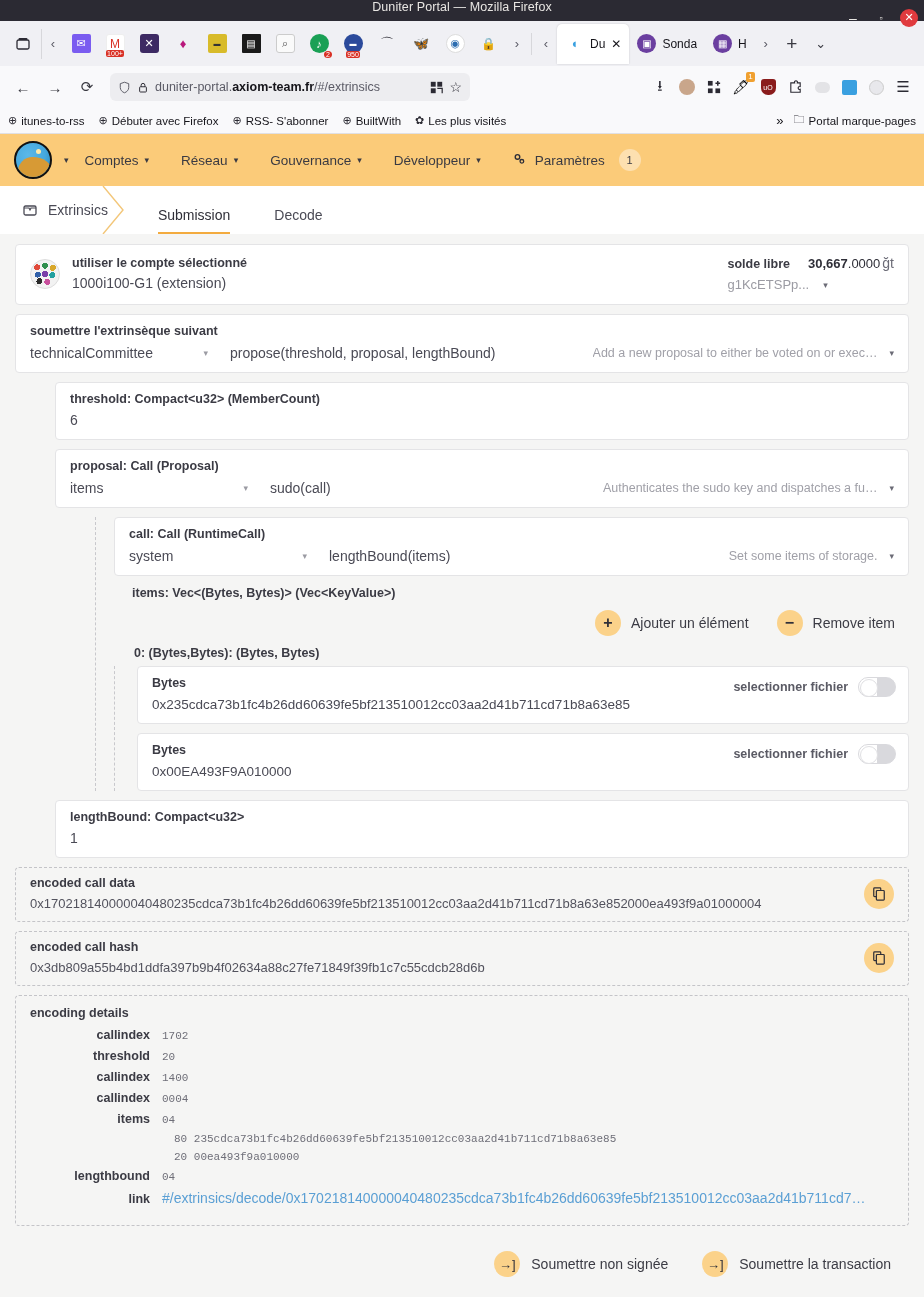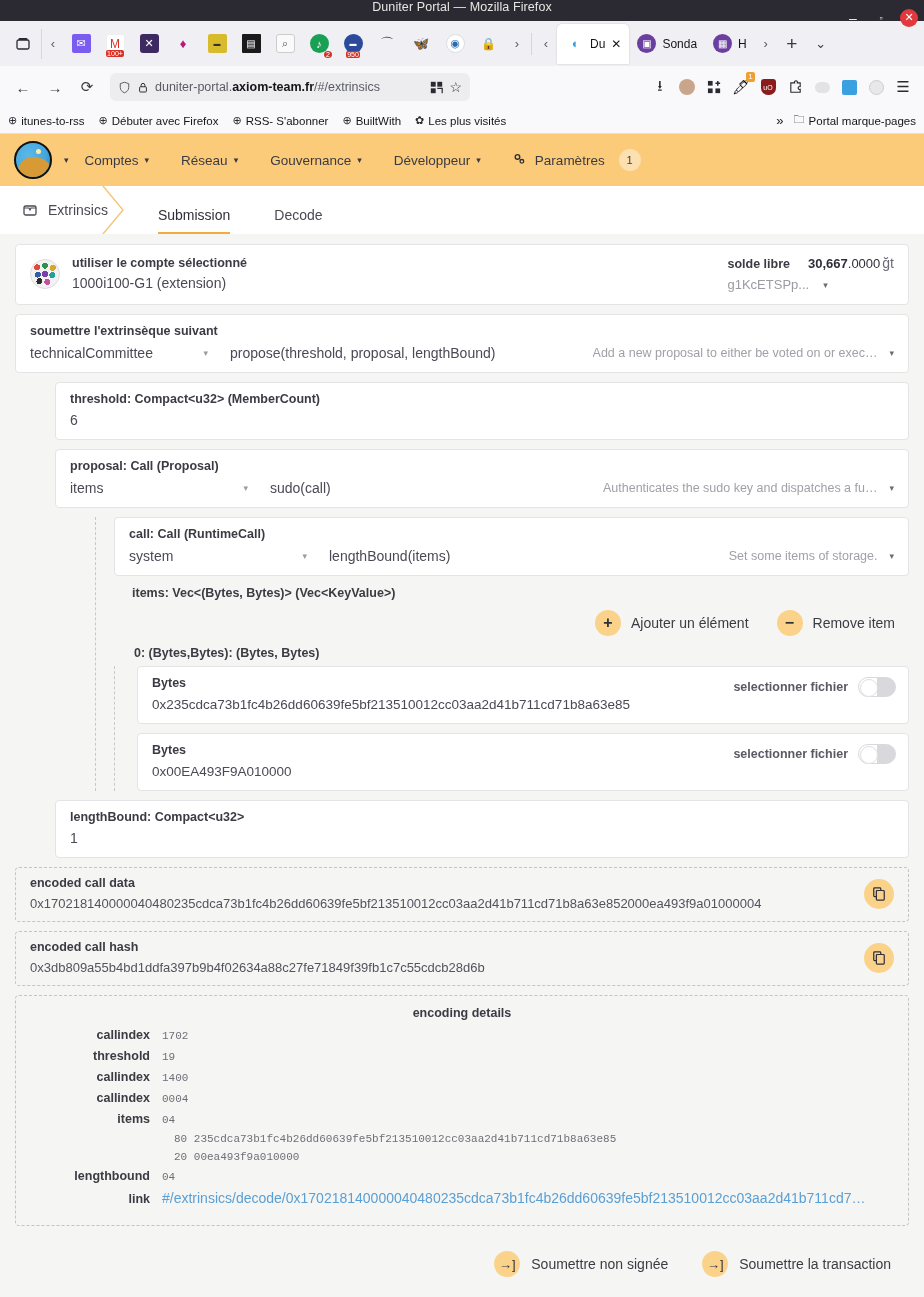--- a/index.html
+++ b/index.html
@@ -203,21 +203,21 @@
   .encblock { padding: 8px 14px 10px 14px; display:flex; align-items: flex-start; }
   .enc-left { flex: 1 1 auto; min-width: 0; }
   .enc-lbl { font-size: 12.5px; font-weight: 700; color: #3b3b44; }
   .enc-val { font-size: 13px; color: #53535e; margin-top: 6px; white-space: nowrap; overflow: hidden; }
   .copybtn {
     width: 30px; height: 30px; border-radius: 50%; background: #fbd28a; flex: 0 0 auto;
     display: flex; align-items: center; justify-content: center; margin-left: 10px; align-self: center;
   }
 
   .details { padding: 10px 14px 12px 14px; }
-  .details-title { font-size: 12.5px; font-weight: 700; color: #3b3b44; margin-bottom: 8px; text-align: center; }
+  .details-title { font-size: 12.5px; font-weight: 700; color: #3b3b44; margin-bottom: 8px; }
   .drow { display: flex; align-items: baseline; margin-bottom: 7px; }
   .dkey { width: 132px; text-align: right; font-size: 12.5px; font-weight: 700; color: #3b3b44; padding-right: 12px; flex: 0 0 auto;}
   .dval { font-family: "Liberation Mono", monospace; font-size: 11px; color: #6e6e78; }
   .dval.link { color: #5a9fd4; font-family: "Liberation Sans", sans-serif; font-size: 14px; }
   .dsub { font-family: "Liberation Mono", monospace; font-size: 11px; color: #6e6e78; margin-left: 144px; margin-bottom: 6px;}
 
   .footer { display: flex; align-items: center; justify-content: flex-end; gap: 34px; padding: 16px 18px 0 0; }
   .subbtn { display: flex; align-items: center; gap: 11px; font-size: 14px; color: #3b3b44; }
   .subcircle {
     width: 26px; height: 26px; border-radius: 50%; background: #fbd28a;
@@ -613,21 +613,21 @@
 
   <div class="dashcard">
     <div class="details">
       <div class="details-title">encoding details</div>
       <div class="drow">
           <span class="dkey">callindex</span>
           <span class="dval">1702</span>
         </div>
       <div class="drow">
           <span class="dkey">threshold</span>
-          <span class="dval">19</span>
+          <span class="dval">20</span>
         </div>
       <div class="drow">
           <span class="dkey">callindex</span>
           <span class="dval">1400</span>
         </div>
       <div class="drow">
           <span class="dkey">callindex</span>
           <span class="dval">0004</span>
         </div>
       <div class="drow">

